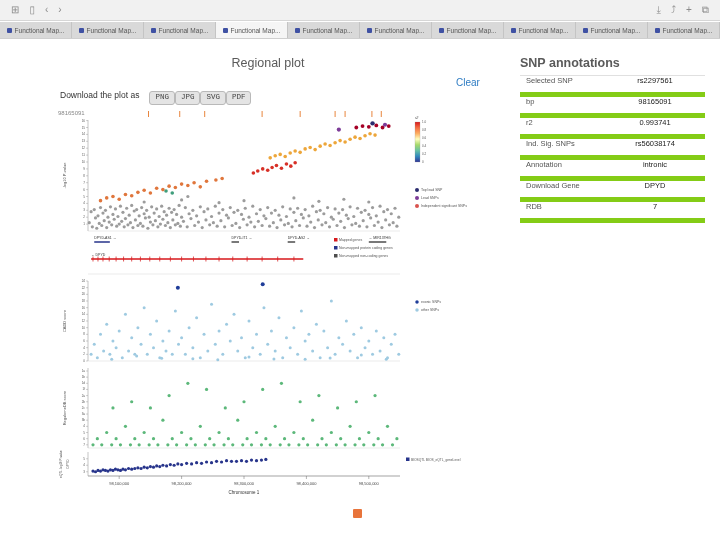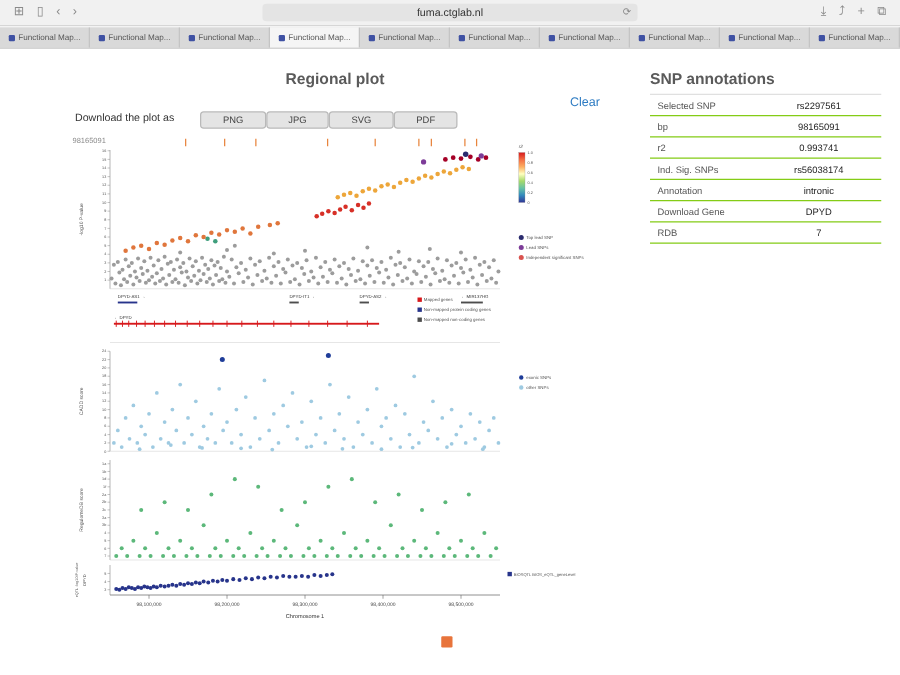--- a/index.html
+++ b/index.html
@@ -7,47 +7,43 @@
   .toolbar{position:absolute;top:0;left:0;right:0;height:21px;background:#f1f1f1;border-bottom:1px solid #d6d6d6;display:flex;align-items:center;padding:0 6px;box-sizing:border-box;z-index:5}
   .tbi{color:#8a8a8a;font-size:10px;line-height:1;padding:0 5px;cursor:default}
   .tb-right{margin-left:auto;display:flex}
   .addr{position:absolute;left:50%;transform:translateX(-50%);top:3px;width:300px;height:14px;background:#e4e4e4;border-radius:3px;display:flex;align-items:center;justify-content:center;font-size:8.5px;color:#333}
   .addr .reload{position:absolute;right:5px;font-size:8px;color:#888;top:2px}
   .tabstrip{position:absolute;top:22px;left:0;right:0;height:16px;background:#d9d9d9;display:flex;border-bottom:1px solid #cfcfcf;z-index:5}
   .tab{flex:1;display:flex;align-items:center;justify-content:center;gap:3px;border-right:1px solid #c4c4c4;background:#d9d9d9;min-width:0}
   .tab.active{background:#f5f5f5}
   .fav{width:5px;height:5px;background:#3f51a3;border-radius:1px;flex:none}
   .tlabel{font-size:6.5px;color:#555;white-space:nowrap;overflow:hidden;text-overflow:ellipsis}
-  .plot-title{position:absolute;top:56px;left:58px;width:420px;text-align:center;font-size:12.5px;color:#5a5a5a;font-weight:700}
+  .plot-title{position:absolute;top:56px;left:58px;width:420px;text-align:center;font-size:12.5px;color:#5a5a5a;font-weight:400}
   .snp-title{position:absolute;top:56px;left:520px;width:185px;text-align:left;font-size:12.5px;color:#5a5a5a;font-weight:600}
   .clear-link{position:absolute;top:77px;left:456px;font-size:10px;color:#2e7cc3;cursor:pointer;text-decoration:none}
-  .dl-row{position:absolute;top:85px;left:60px;display:flex;align-items:center;gap:19px;z-index:4}
+  .dl-row{position:absolute;top:85px;left:60px;display:flex;align-items:center;gap:8px;z-index:4}
   .dl-label{font-size:8.5px;color:#333;margin-right:2px}
-  .dlbtn{font-size:7.5px;color:#444;background:#e4e4e4;border:1px solid #b9b9b9;border-radius:3px;padding:2px 17px;font-family:Liberation Sans, sans-serif;line-height:1}
+  .dlbtn{font-size:7.5px;color:#444;background:#e4e4e4;border:1px solid #b9b9b9;border-radius:3px;padding:2px 5px;font-family:Liberation Mono, monospace;line-height:1}
   .readout{position:absolute;top:110px;left:58px;font-size:6px;color:#888;z-index:4}
   #plot-svg{position:absolute;top:96px;left:58px}
   svg text{font-family:"Liberation Sans",sans-serif}
   .snp-table{position:absolute;top:75px;left:520px;width:185px;border-top:1px solid #e0e0e0}
-  .srow{display:flex;height:16px;border-bottom:1px solid #84cc16;align-items:center}
+  .srow{display:flex;height:16px;border-bottom:5px solid #84cc16;align-items:flex-start}
   .slabel{width:46%;padding-left:6px;font-size:7.5px;color:#555;box-sizing:border-box}
   .sval{width:54%;text-align:center;font-size:7.5px;color:#222}
   .footer-marker{position:absolute;left:353px;top:509px;width:9px;height:9px;background:#e8743b;border-radius:1px}
 </style>
 </head>
 <body>
 
 <div class="toolbar">
   <span class="tbi">⊞</span>
   <span class="tbi">▯</span>
   <span class="tbi">‹</span>
   <span class="tbi">›</span>
-  <div class="addr">
-    <span>fuma.ctglab.nl</span>
-    <span class="reload">⟳</span>
-  </div>
   <div class="tb-right">
     <span class="tbi">⤓</span>
     <span class="tbi">⤴</span>
     <span class="tbi">+</span>
     <span class="tbi">⧉</span>
   </div>
 </div>
 <div class="tabstrip" id="tabstrip">
     <div class="tab">
       <span class="fav"></span>

